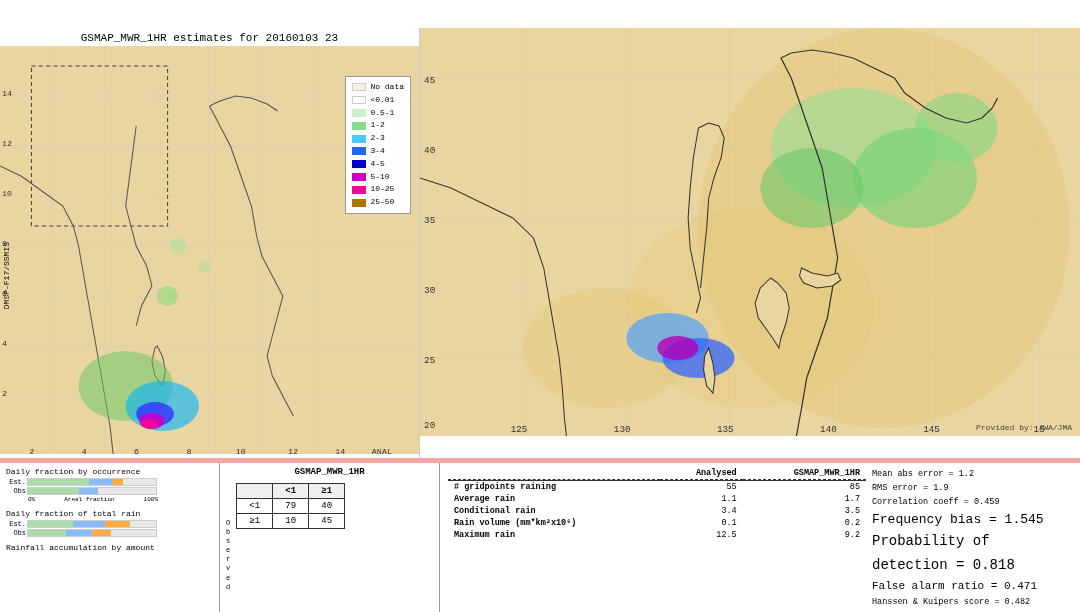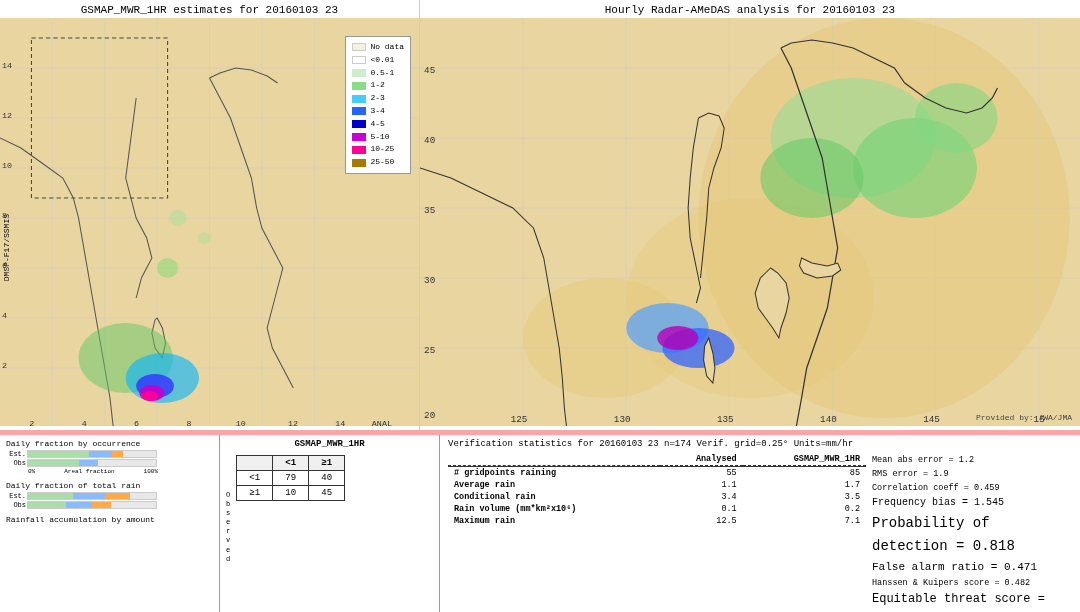--- a/index.html
+++ b/index.html
@@ -9,20 +9,21 @@
       background: #fff;
       font-family: 'Courier New', monospace;
       font-size: 10px;
       overflow: hidden;
     }
     .main-container {
       display: flex;
       flex-direction: column;
       width: 1080px;
       height: 567px;
+      margin-top: 28px;
     }
     .top-row {
       display: flex;
       flex-direction: row;
       height: 430px;
     }
     .left-map-panel {
       width: 420px;
       height: 430px;
       position: relative;
@@ -65,21 +66,21 @@
       transform: translateY(-50%) rotate(-90deg);
       transform-origin: center center;
       font-size: 9px;
       white-space: nowrap;
       color: #000;
     }
     
     .legend {
       position: absolute;
       right: 8px;
-      top: 18px;
+      top: 30px;
       background: #fff;
       border: 1px solid #999;
       padding: 4px 6px;
       font-size: 8px;
       line-height: 1.6;
     }
     .legend-item {
       display: flex;
       align-items: center;
       gap: 4px;
@@ -345,21 +346,20 @@
           </div>
           <div class="legend-item">
             <span class="legend-color" style="background:#aa7700;"></span>
             <span>25-50</span>
           </div>
         </div>
       </div>
     </div>
 
     <div class="right-map-panel">
-      <div class="map-title">Hourly Radar-AMeDAS analysis for 20160103 23</div>
       <div class="map-content">
         <div class="right-map-bg"></div>
 
         <svg class="coastline-svg" viewBox="0 0 640 408" preserveAspectRatio="none">
 
           <g stroke="#ccc" stroke-width="0.5" fill="none">
             <line x1="0" y1="50" x2="640" y2="50"></line>
             <line x1="0" y1="120" x2="640" y2="120"></line>
             <line x1="0" y1="190" x2="640" y2="190"></line>
             <line x1="0" y1="260" x2="640" y2="260"></line>
@@ -501,21 +501,20 @@
               <td>10</td>
               <td>45</td>
             </tr>
           </tbody>
             </table>
         </div>
       </div>
     </div>
 
     <div class="bottom-right">
-      <div class="verif-title">Verification statistics for 20160103 23   n=174   Verif. grid=0.25°   Units=mm/hr</div>
       <div class="bottom-right-inner">
         <div class="verif-left">
           <table class="verif-table">
             <thead>
               <tr>
                 <th style="text-align:left;"></th>
                 <th>Analysed</th>
                 <th>GSMAP_MWR_1HR</th>
               </tr>
               <tr class="divider-line">
@@ -539,31 +538,31 @@
     <td>3.5</td>
   </tr>
                 <tr>
     <td>Rain volume (mm*km²x10⁶)</td>
     <td>0.1</td>
     <td>0.2</td>
   </tr>
                 <tr>
     <td>Maximum rain</td>
     <td>12.5</td>
-    <td>7.1</td>
+    <td>9.2</td>
   </tr>
               </tbody>
           </table>
         </div>
         <div class="verif-right">
           <div class="stats-col" id="stats-list">
           <div style="font-size: 8.5px; line-height: 1.65;">Mean abs error = 1.2</div>
               <div style="font-size: 8.5px; line-height: 1.65;">RMS error = 1.9</div>
               <div style="font-size: 8.5px; line-height: 1.65;">Correlation coeff = 0.459</div>
-              <div style="font-size: 10px; line-height: 1.65;">Frequency bias = 1.545</div>
+              <div style="font-size: 13px; line-height: 1.65;">Frequency bias = 1.545</div>
               <div style="font-size: 14px; line-height: 1.65;">Probability of detection = 0.818</div>
               <div style="font-size: 11px; line-height: 1.65;">False alarm ratio = 0.471</div>
               <div style="font-size: 8.5px; line-height: 1.65;">Hanssen &amp; Kuipers score = 0.482</div>
               <div style="font-size: 12px; line-height: 1.65;">Equitable threat score = 0.266</div>
             </div>
         </div>
       </div>
     </div>
 
   </div>

